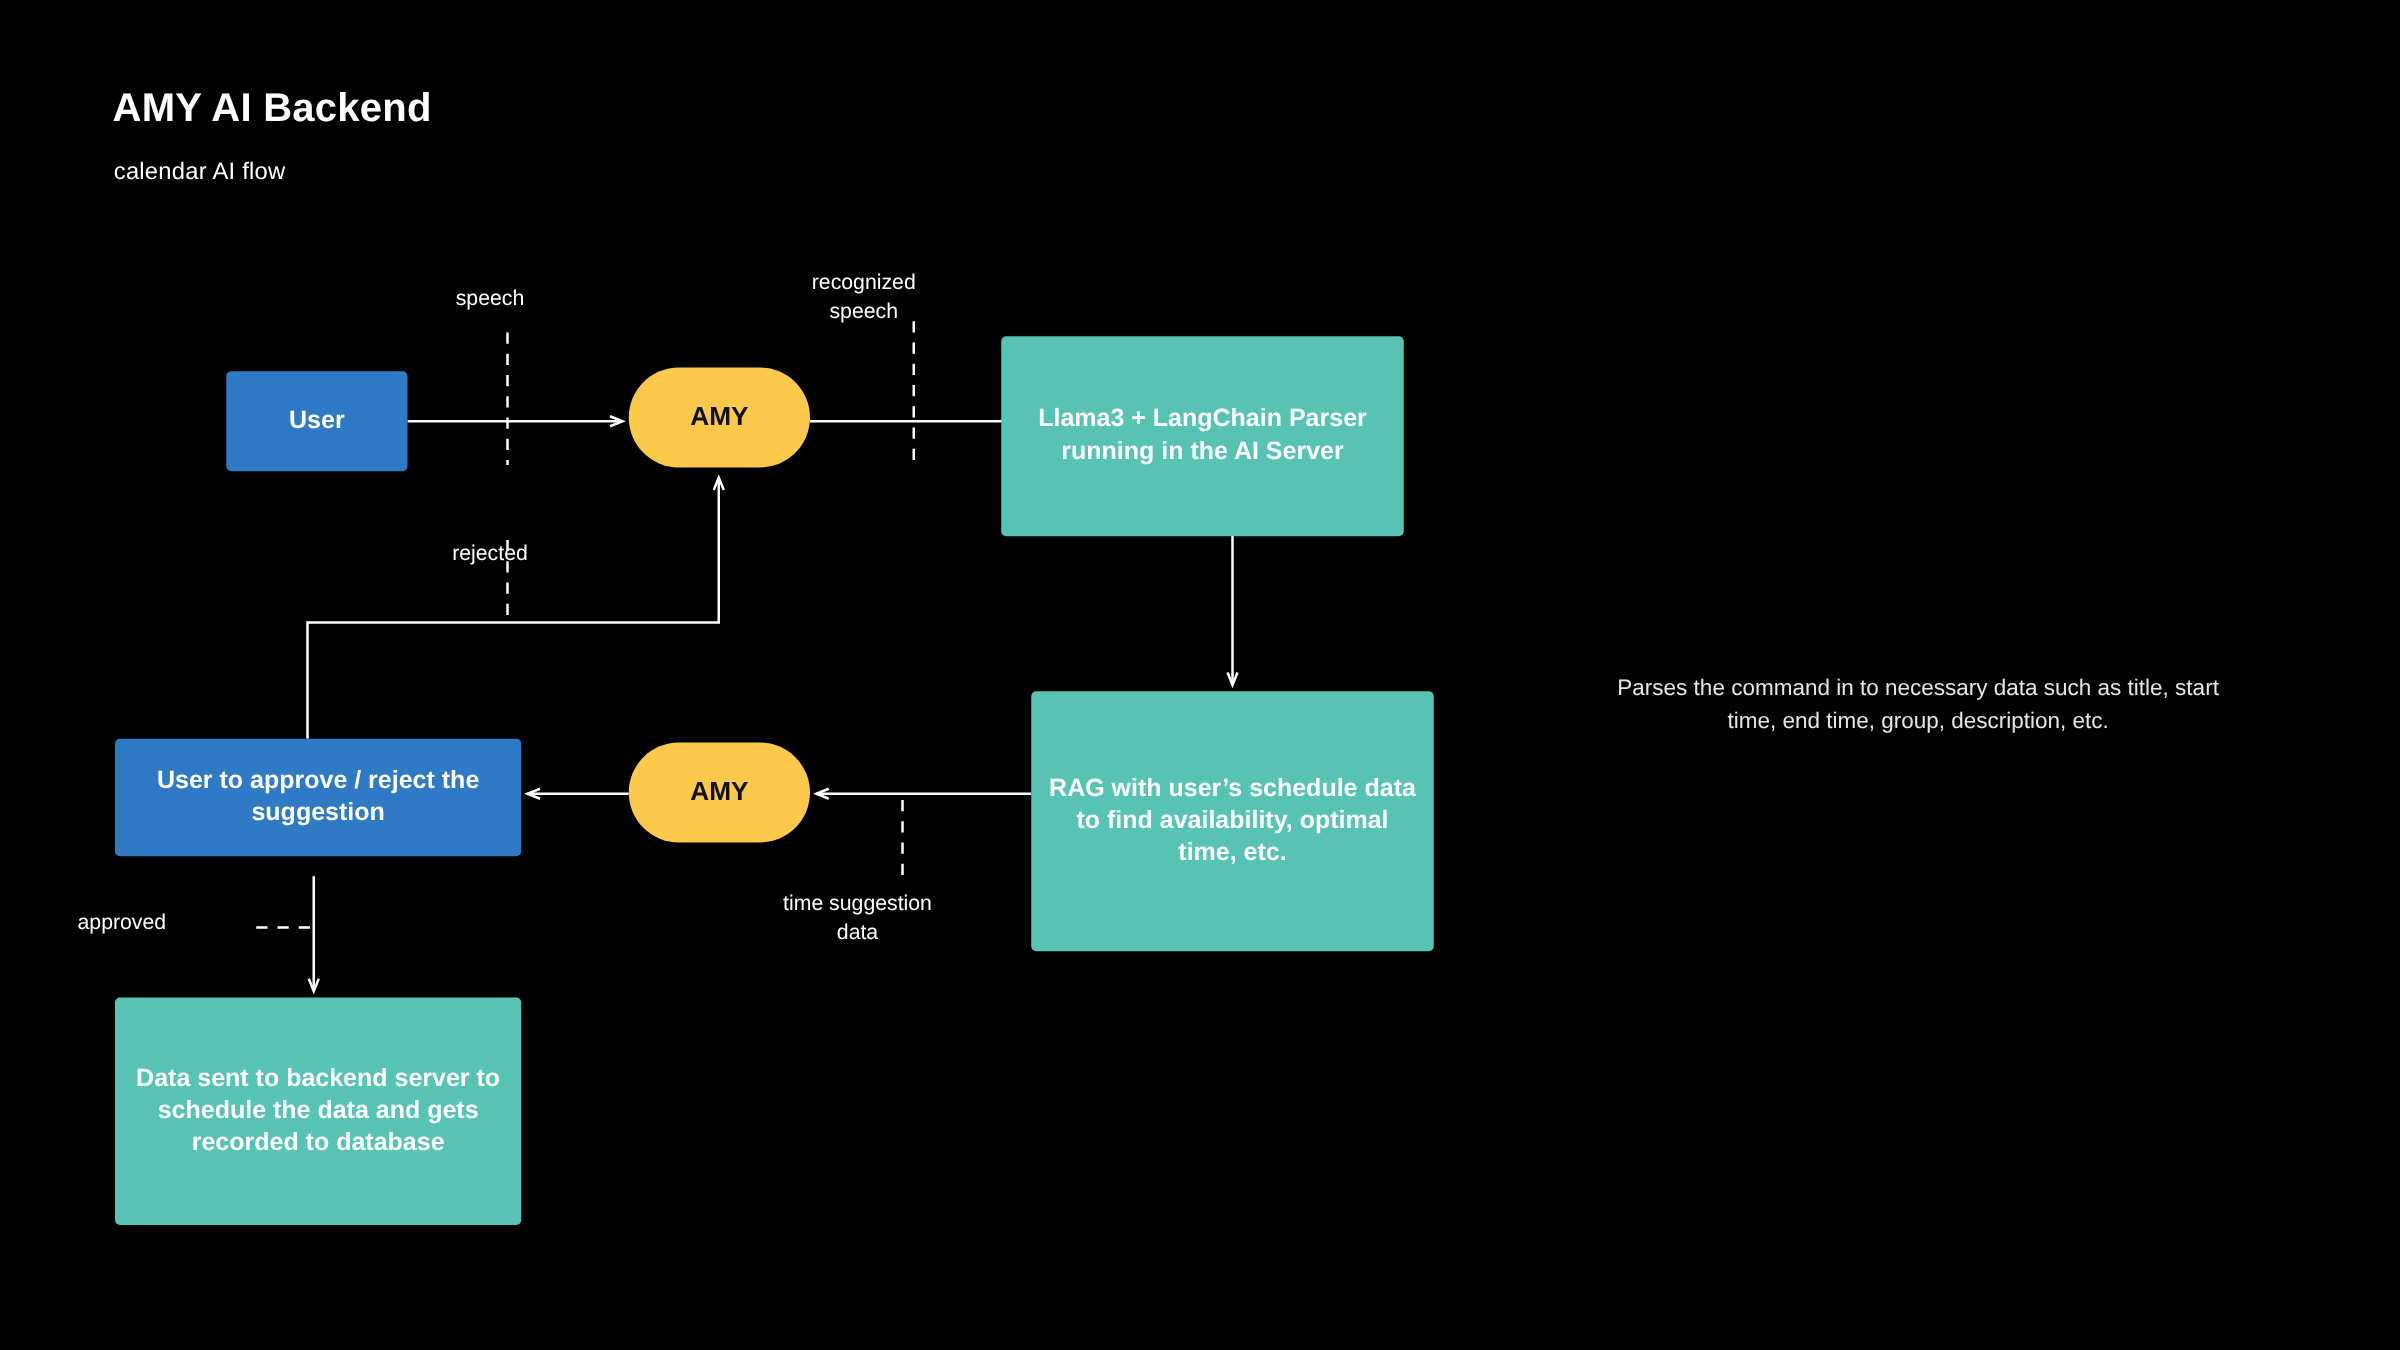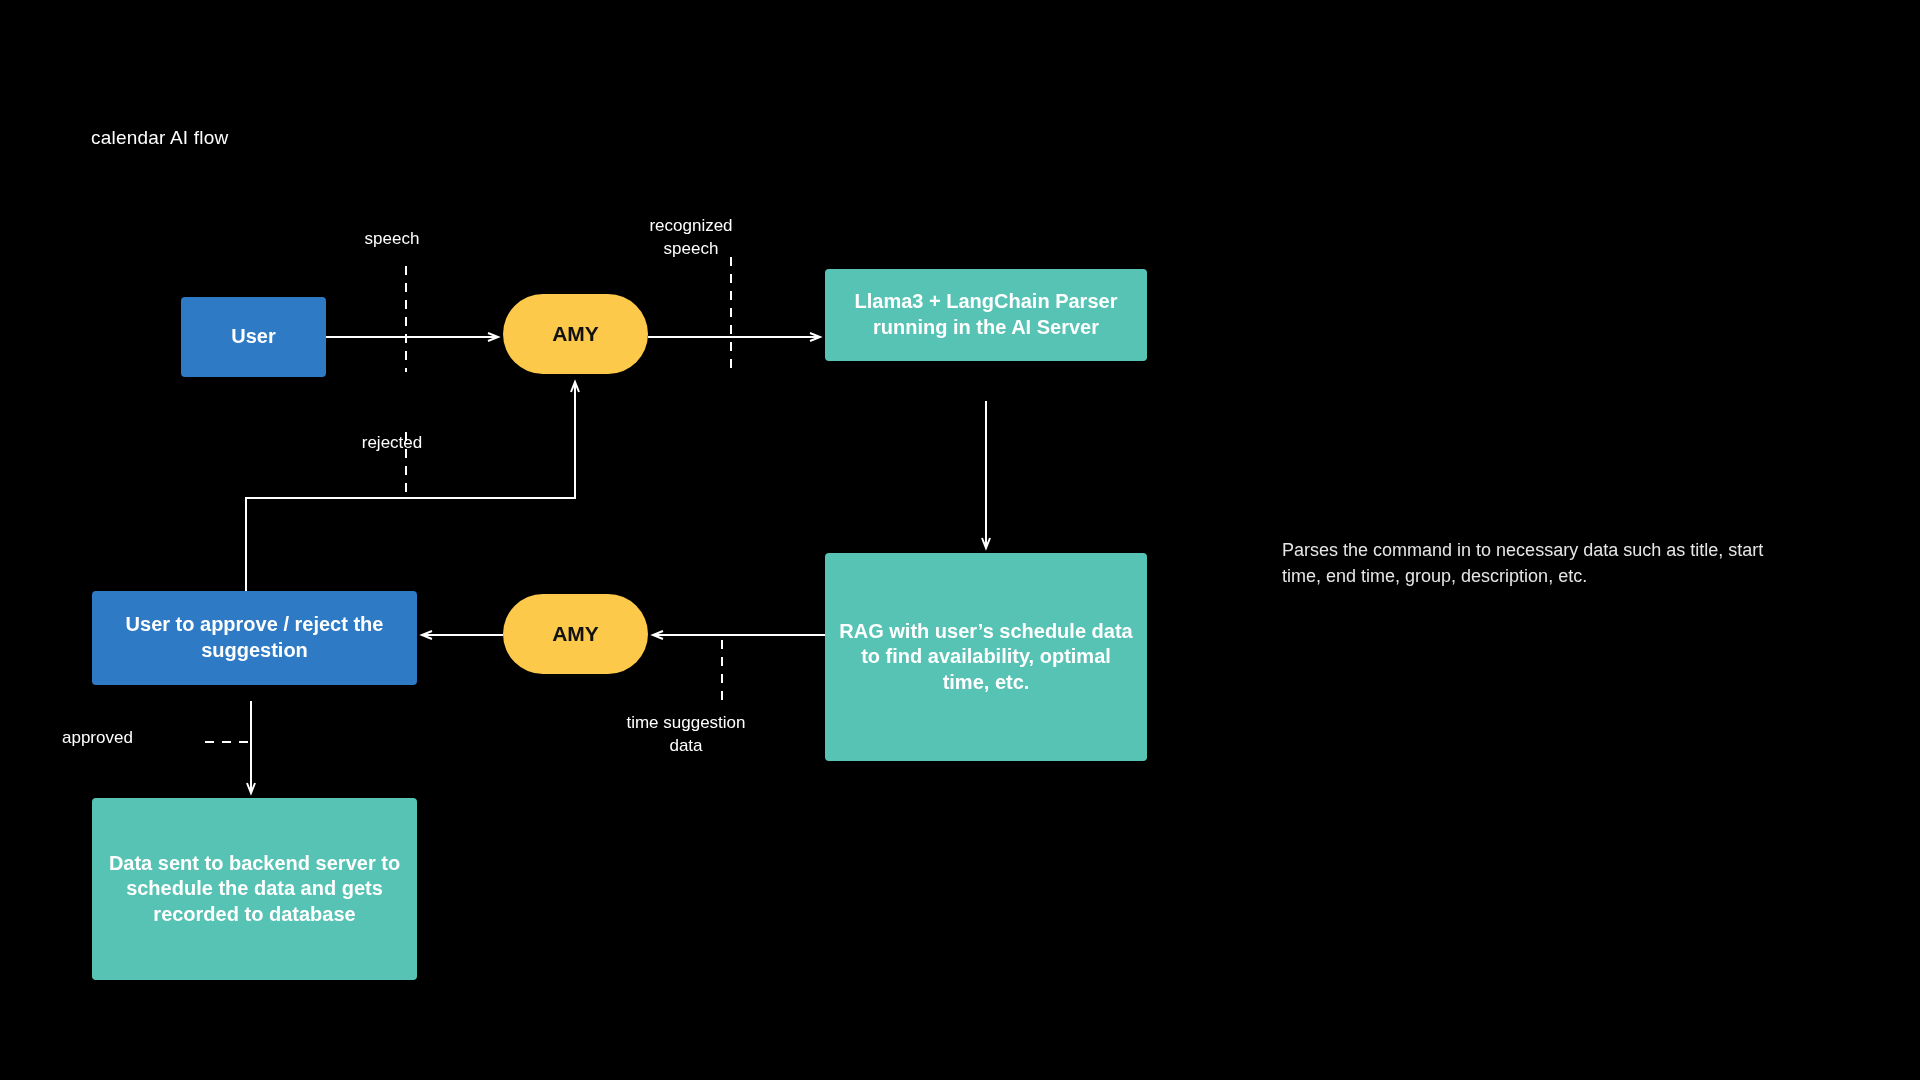--- a/index.html
+++ b/index.html
@@ -36,21 +36,21 @@
   .node.rect { border-radius: 4px; }
   .node.blue { background: #2E7AC4; }
   .node.teal { background: #57C3B4; }
   .node.pill {
     background: #FCC94A; color: #111111;
     border-radius: 999px;
   }
 
   #node-user        { left: 181px; top: 297px;  width: 145px; height: 80px;  font-size: 20px; }
   #node-amy-top     { left: 503px; top: 294px;  width: 145px; height: 80px;  font-size: 21px; }
-  #node-llama       { left: 825px; top: 269px;  width: 322px; height: 92px; font-size: 20px; text-align: center; }
+  #node-llama       { left: 801px; top: 269px;  width: 322px; height: 160px; font-size: 20px; text-align: center; }
   #node-rag         { left: 825px; top: 553px;  width: 322px; height: 208px; font-size: 20px; }
   #node-amy-bottom  { left: 503px; top: 594px;  width: 145px; height: 80px;  font-size: 21px; }
   #node-approve     { left: 92px;  top: 591px;  width: 325px; height: 94px; font-size: 20px; }
   #node-backend     { left: 92px;  top: 798px;  width: 325px; height: 182px; font-size: 20px; }
 
   
   .edge-label {
     position: absolute;
     color: #ffffff;
     font-size: 17px;
@@ -66,32 +66,34 @@
   #label-timesug     { left: 576px; top: 712px; width: 220px; }
 
   
   .annotation {
     position: absolute;
     left: 1282px; top: 538px; width: 505px;
     color: #e6e6e6;
     font-size: 18px;
     font-weight: 400;
     line-height: 1.42;
+    text-align: center;
   }
 
   
   #edges { position: absolute; left: 0; top: 0; width: 1920px; height: 1080px; }
   .edge-line { stroke: #ffffff; stroke-width: 2; fill: none; }
   .edge-dash { stroke: #ffffff; stroke-width: 2; fill: none; stroke-dasharray: 9 8; }
 </style>
 </head>
 <body>
 
 <div id="canvas">
 
+  <div class="title">AMY AI Backend</div>
   <div class="subtitle">calendar AI flow</div>
 
   <svg id="edges" viewBox="0 0 1920 1080">
     <defs>
       <marker id="arrow" markerWidth="14" markerHeight="14" refX="11" refY="5" orient="auto" markerUnits="userSpaceOnUse">
         <path d="M1,1 L11,5 L1,9" fill="none" stroke="#ffffff" stroke-width="2"></path>
       </marker>
     </defs>
 
     <line class="edge-line" x1="326" y1="337" x2="498" y2="337" marker-end="url(#arrow)"></line>

